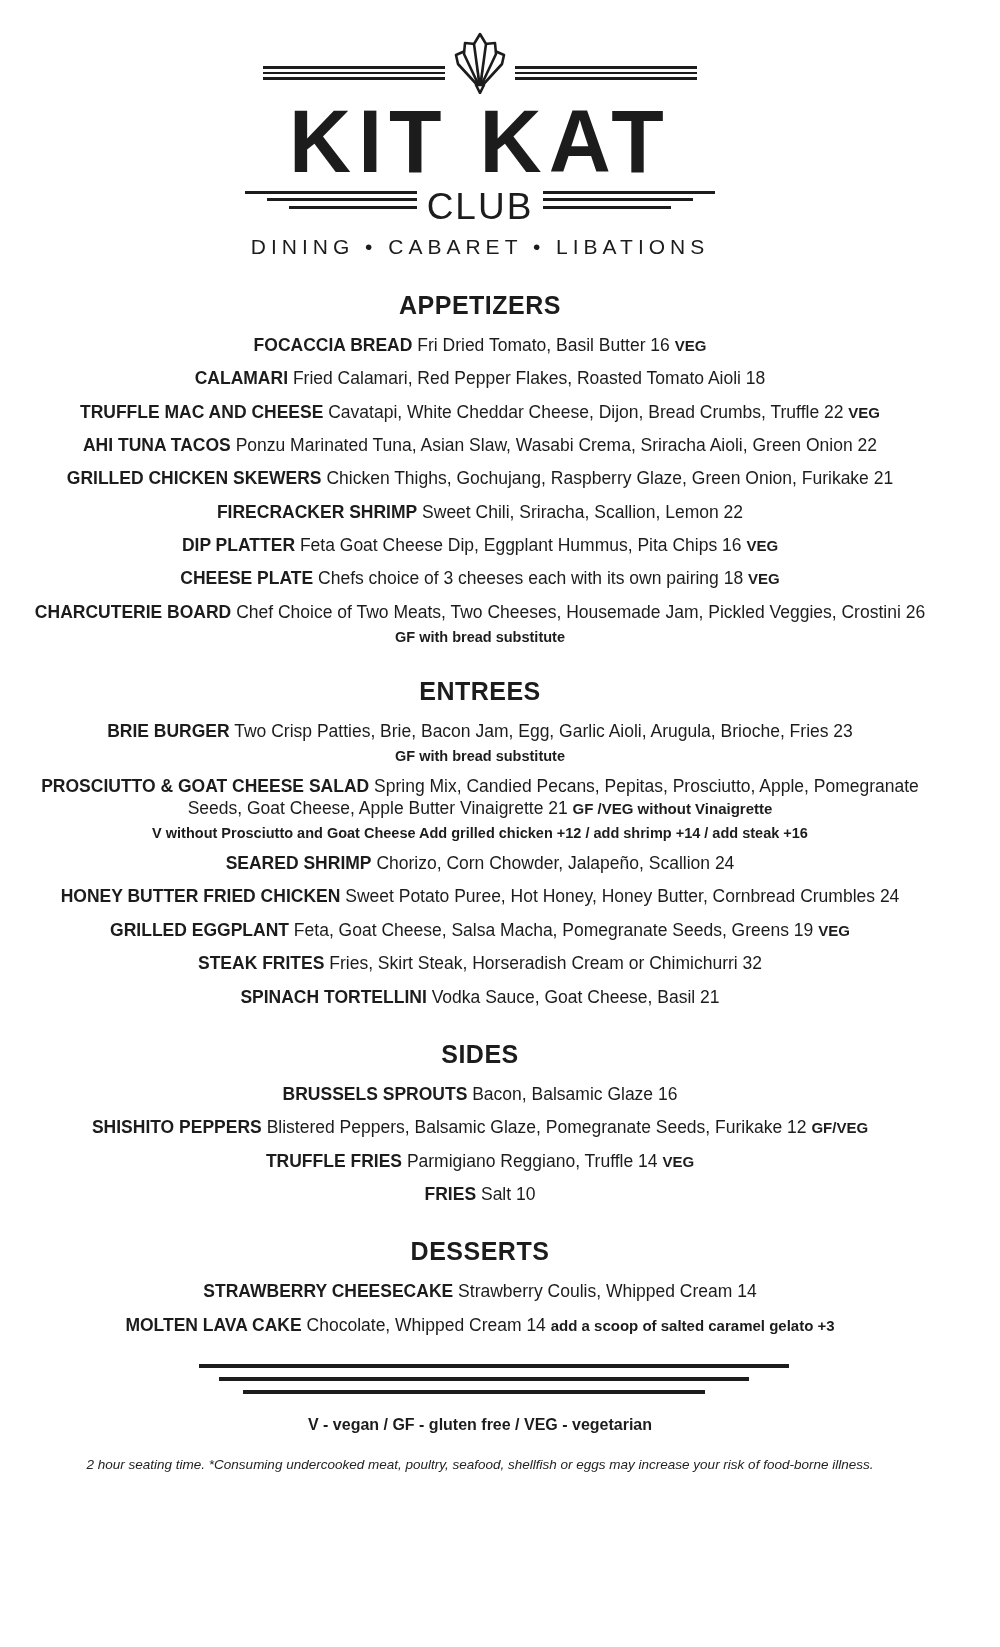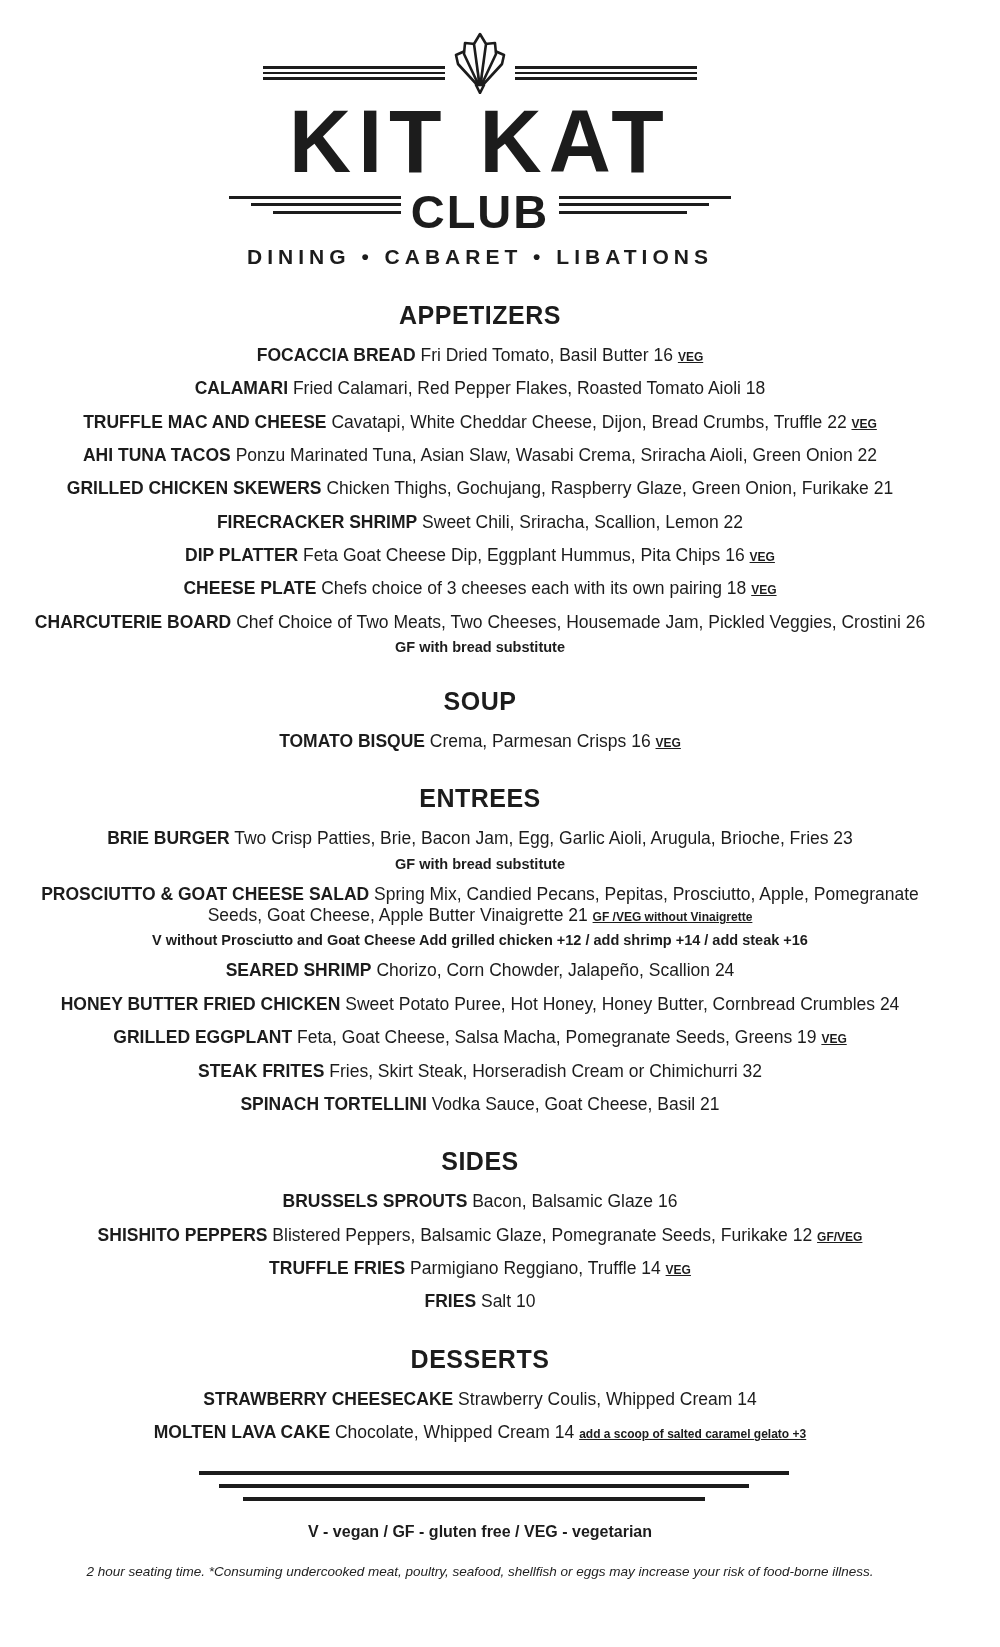--- a/index.html
+++ b/index.html
@@ -25,28 +25,28 @@
     line-height: 1; margin: 2px 0 0; transform: scaleY(1.03);
   }
   .club-row { display: flex; align-items: center; justify-content: center; margin-top: 4px; }
   .club-lines { display: flex; flex-direction: column; gap: 4.5px; transform: translateY(-7px); }
   .club-lines.left  { align-items: flex-end; }
   .club-lines.right { align-items: flex-start; }
   .club-lines div { height: 3px; background: #1c1c1c; }
   .club-lines .c1 { width: 172px; }
   .club-lines .c2 { width: 150px; }
   .club-lines .c3 { width: 128px; }
-  .club-text { font-size: 47px; font-weight: 700; letter-spacing: 2px; line-height: 1; margin: 0 10px; }
-  .tagline { font-size: 21px; font-weight: 700; letter-spacing: 5px; margin-top: 10px; }
+  .club-text { font-size: 37px; font-weight: 400; letter-spacing: 2px; line-height: 1; margin: 0 10px; }
+  .tagline { font-size: 21px; font-weight: 400; letter-spacing: 5px; margin-top: 10px; }
 
   
   .section-title { font-size: 25px; font-weight: 700; letter-spacing: .5px; margin: 32px 0 15px; }
   .item-line { font-size: 17.5px; line-height: 1.22; margin: 0 auto 12px; max-width: 930px; }
   .item-name { font-weight: 700; }
-  .item-tag  { font-weight: 700; font-size: 12px; text-decoration: underline; }
+  .item-tag  { font-weight: 700; font-size: 15px; }
   .item-note { font-weight: 700; font-size: 14.5px; margin: -6px auto 12px; }
 
   
   .dividers { margin-top: 28px; }
   .dv { height: 4px; background: #1c1c1c; margin: 0 auto 9px; }
   .dv1 { width: 590px; transform: translateX(14px); }
   .dv2 { width: 530px; transform: translateX(4px); }
   .dv3 { width: 462px; transform: translateX(-6px); }
   .legend { font-weight: 700; font-size: 16px; margin-top: 22px; }
   .fineprint { margin-top: 20px; font-size: 13.5px; font-style: italic; line-height: 1.6; color: #222; }
@@ -107,24 +107,20 @@
         <div class="item-line"><span class="item-name">TRUFFLE MAC AND CHEESE</span> <span class="item-desc">Cavatapi, White Cheddar Cheese, Dijon, Bread Crumbs, Truffle 22</span> <span class="item-tag">VEG</span></div>
         <div class="item-line"><span class="item-name">AHI TUNA TACOS</span> <span class="item-desc">Ponzu Marinated Tuna, Asian Slaw, Wasabi Crema, Sriracha Aioli, Green Onion 22</span></div>
         <div class="item-line"><span class="item-name">GRILLED CHICKEN SKEWERS</span> <span class="item-desc">Chicken Thighs, Gochujang, Raspberry Glaze, Green Onion, Furikake 21</span></div>
         <div class="item-line"><span class="item-name">FIRECRACKER SHRIMP</span> <span class="item-desc">Sweet Chili, Sriracha, Scallion, Lemon 22</span></div>
         <div class="item-line"><span class="item-name">DIP PLATTER</span> <span class="item-desc">Feta Goat Cheese Dip, Eggplant Hummus, Pita Chips 16</span> <span class="item-tag">VEG</span></div>
         <div class="item-line"><span class="item-name">CHEESE PLATE</span> <span class="item-desc">Chefs choice of 3 cheeses each with its own pairing 18</span> <span class="item-tag">VEG</span></div>
         <div class="item-line"><span class="item-name">CHARCUTERIE BOARD</span> <span class="item-desc">Chef Choice of Two Meats, Two Cheeses, Housemade Jam, Pickled Veggies, Crostini 26</span></div>
         <div class="item-note">GF with bread substitute</div>
       </section>
       <section class="menu-section">
-        <h2 class="section-title">SOUP</h2>
-        <div class="item-line"><span class="item-name">TOMATO BISQUE</span> <span class="item-desc">Crema, Parmesan Crisps 16</span> <span class="item-tag">VEG</span></div>
-      </section>
-      <section class="menu-section">
         <h2 class="section-title">ENTREES</h2>
         <div class="item-line"><span class="item-name">BRIE BURGER</span> <span class="item-desc">Two Crisp Patties, Brie, Bacon Jam, Egg, Garlic Aioli, Arugula, Brioche, Fries 23</span></div>
         <div class="item-note">GF with bread substitute</div>
         <div class="item-line"><span class="item-name">PROSCIUTTO &amp; GOAT CHEESE SALAD</span> <span class="item-desc">Spring Mix, Candied Pecans, Pepitas, Prosciutto, Apple, Pomegranate Seeds, Goat Cheese, Apple Butter Vinaigrette 21</span> <span class="item-tag">GF /VEG without Vinaigrette</span></div>
         <div class="item-note">V without Prosciutto and Goat Cheese Add grilled chicken +12 / add shrimp +14 / add steak +16</div>
         <div class="item-line"><span class="item-name">SEARED SHRIMP</span> <span class="item-desc">Chorizo, Corn Chowder, Jalapeño, Scallion 24</span></div>
         <div class="item-line"><span class="item-name">HONEY BUTTER FRIED CHICKEN</span> <span class="item-desc">Sweet Potato Puree, Hot Honey, Honey Butter, Cornbread Crumbles 24</span></div>
         <div class="item-line"><span class="item-name">GRILLED EGGPLANT</span> <span class="item-desc">Feta, Goat Cheese, Salsa Macha, Pomegranate Seeds, Greens 19</span> <span class="item-tag">VEG</span></div>
         <div class="item-line"><span class="item-name">STEAK FRITES</span> <span class="item-desc">Fries, Skirt Steak, Horseradish Cream or Chimichurri 32</span></div>
         <div class="item-line"><span class="item-name">SPINACH TORTELLINI</span> <span class="item-desc">Vodka Sauce, Goat Cheese, Basil 21</span></div>

